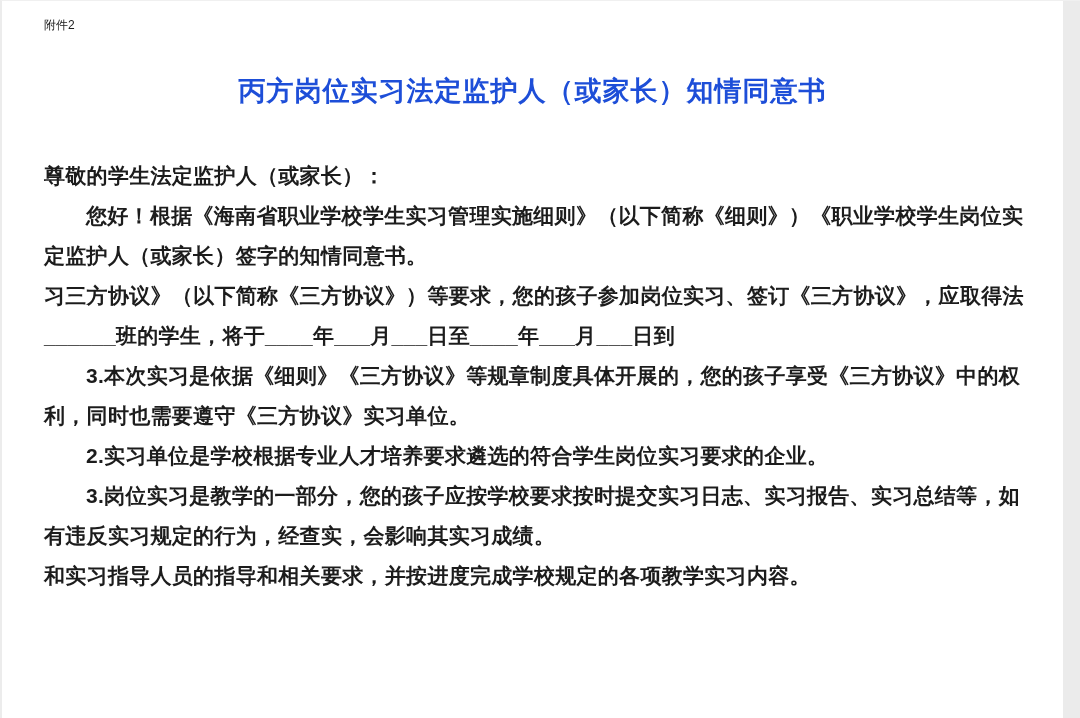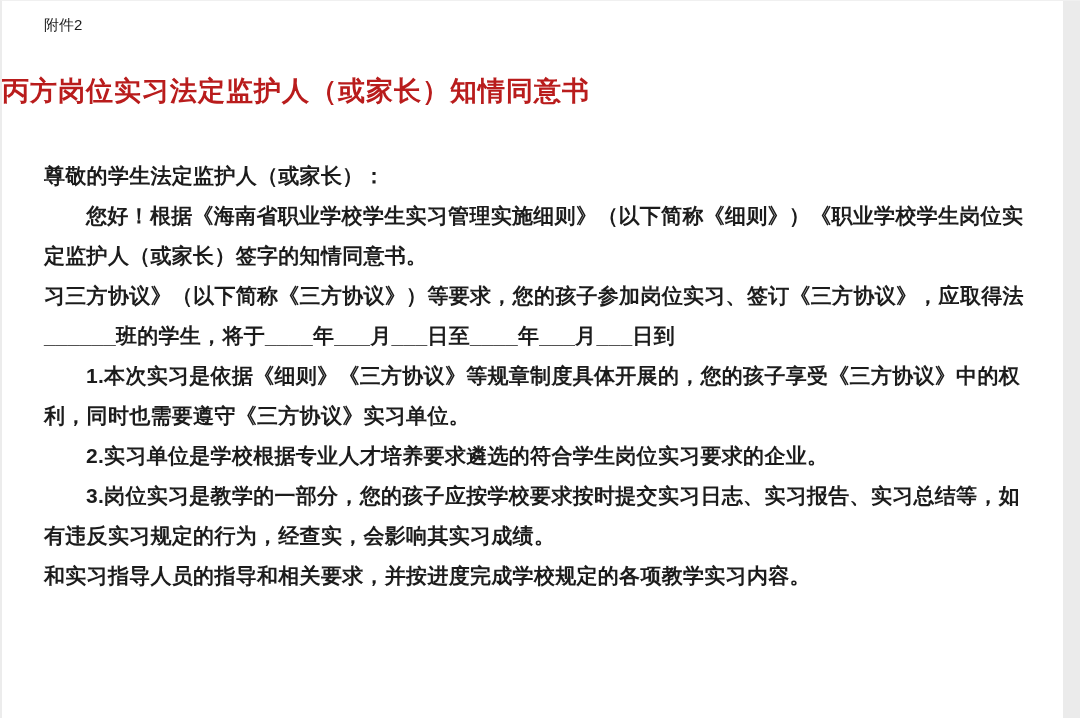--- a/index.html
+++ b/index.html
@@ -27,34 +27,35 @@
     top: 0;
     right: 0;
     width: 17px;
     height: 718px;
     background: #ebebeb;
   }
   .attachment-label {
     position: absolute;
     left: 42px;
     top: 12px;
-    font-size: 15px;
+    font-size: 12px;
     line-height: 24px;
     color: #1c1c1c;
   }
   .doc-title {
     position: absolute;
     left: 0;
     right: 17px;
     top: 72px;
     margin: 0;
+    text-align: center;
     font-size: 27px;
     font-weight: bold;
     letter-spacing: 1px;
-    color: #b91c1c;
+    color: #1d4ed8;
   }
   .doc-body {
     position: absolute;
     left: 42px;
     top: 155px;
     width: 970px;
     font-size: 21px;
     color: #1c1c1c;
   }
   .body-line {
@@ -75,21 +76,21 @@
   <div class="attachment-label">附件2</div>
 
   <h1 class="doc-title">丙方岗位实习法定监护人（或家长）知情同意书</h1>
 
   <div class="doc-body">
       <div class="body-line">尊敬的学生法定监护人（或家长）：</div>
       <div class="body-line indent">您好！根据《海南省职业学校学生实习管理实施细则》（以下简称《细则》）《职业学校学生岗位实</div>
       <div class="body-line">定监护人（或家长）签字的知情同意书。</div>
       <div class="body-line">习三方协议》（以下简称《三方协议》）等要求，您的孩子参加岗位实习、签订《三方协议》，应取得法</div>
       <div class="body-line">______班的学生，将于____年___月___日至____年___月___日到</div>
-      <div class="body-line indent">1.本次实习是依据《细则》《三方协议》等规章制度具体开展的，您的孩子享受《三方协议》中的权</div>
+      <div class="body-line indent">3.本次实习是依据《细则》《三方协议》等规章制度具体开展的，您的孩子享受《三方协议》中的权</div>
       <div class="body-line">利，同时也需要遵守《三方协议》实习单位。</div>
       <div class="body-line indent">2.实习单位是学校根据专业人才培养要求遴选的符合学生岗位实习要求的企业。</div>
       <div class="body-line indent">3.岗位实习是教学的一部分，您的孩子应按学校要求按时提交实习日志、实习报告、实习总结等，如</div>
       <div class="body-line">有违反实习规定的行为，经查实，会影响其实习成绩。</div>
       <div class="body-line">和实习指导人员的指导和相关要求，并按进度完成学校规定的各项教学实习内容。</div>
     </div>
 
   <div class="right-gutter"></div>
 </div>
 

